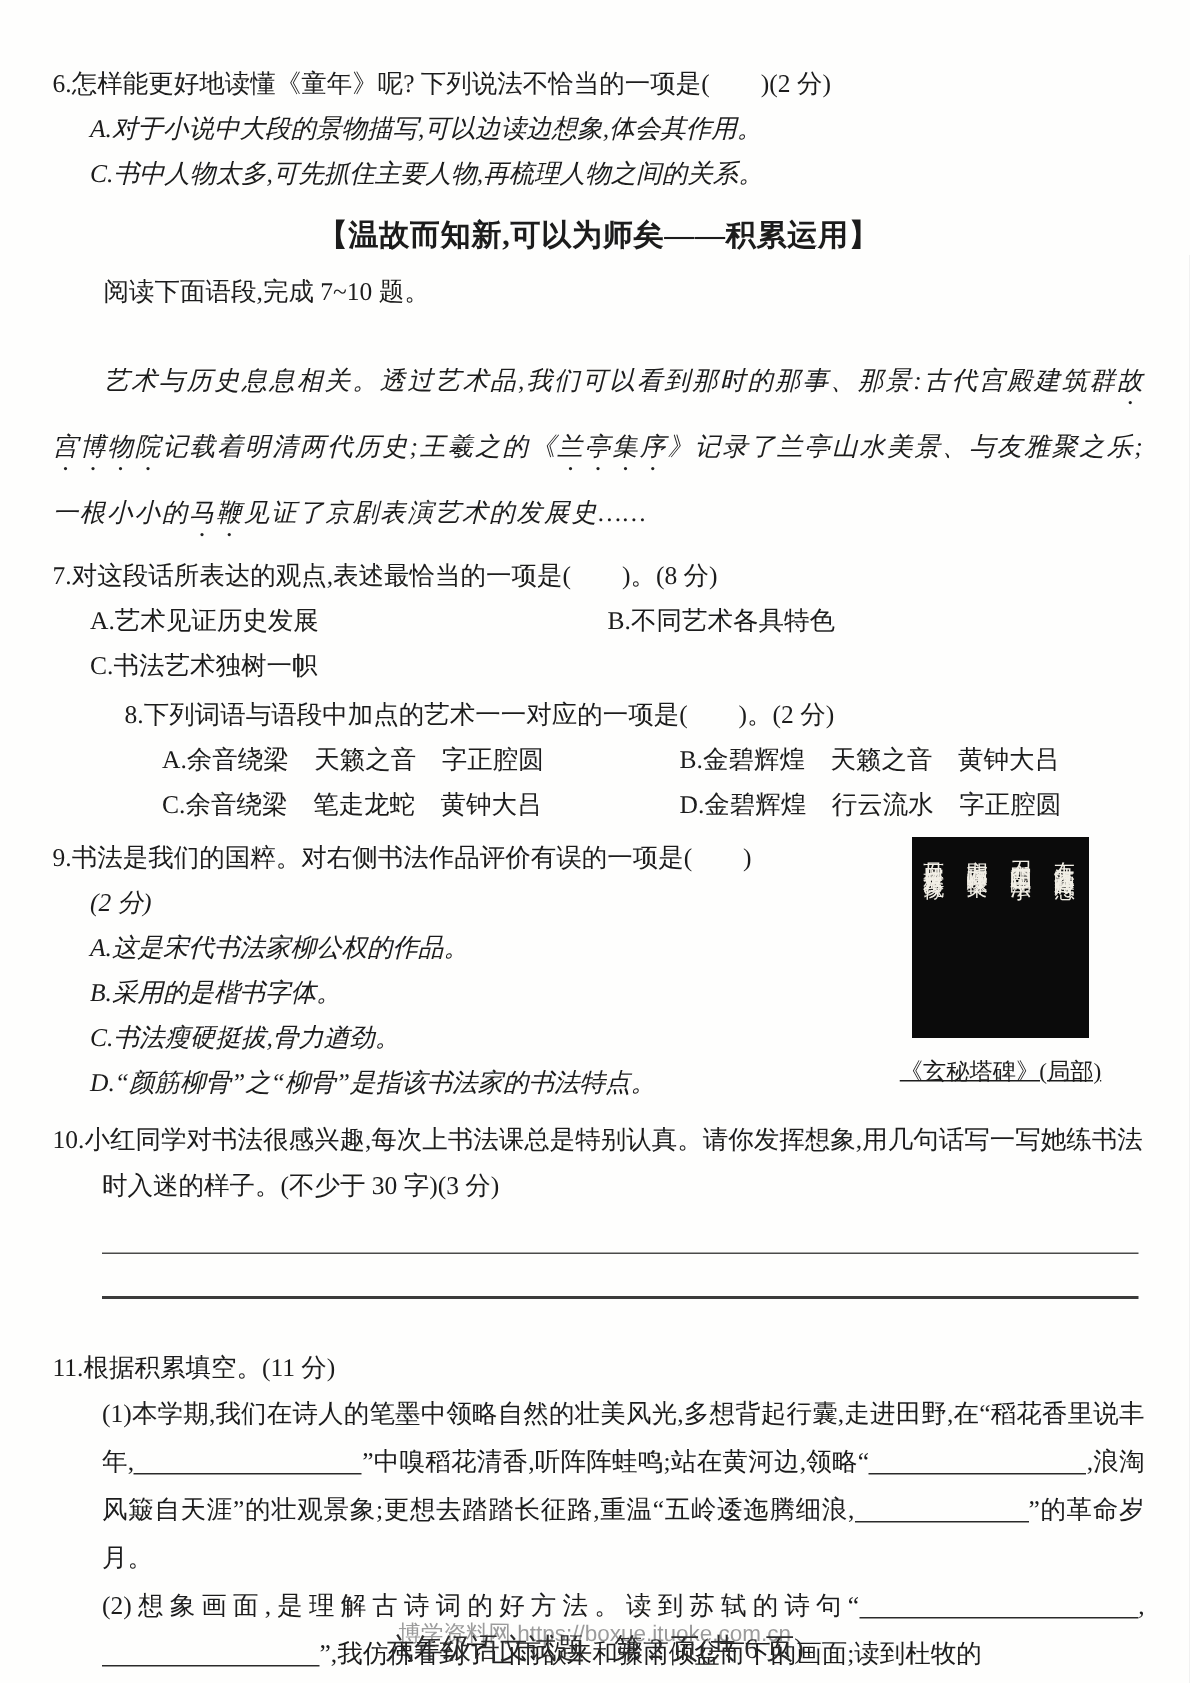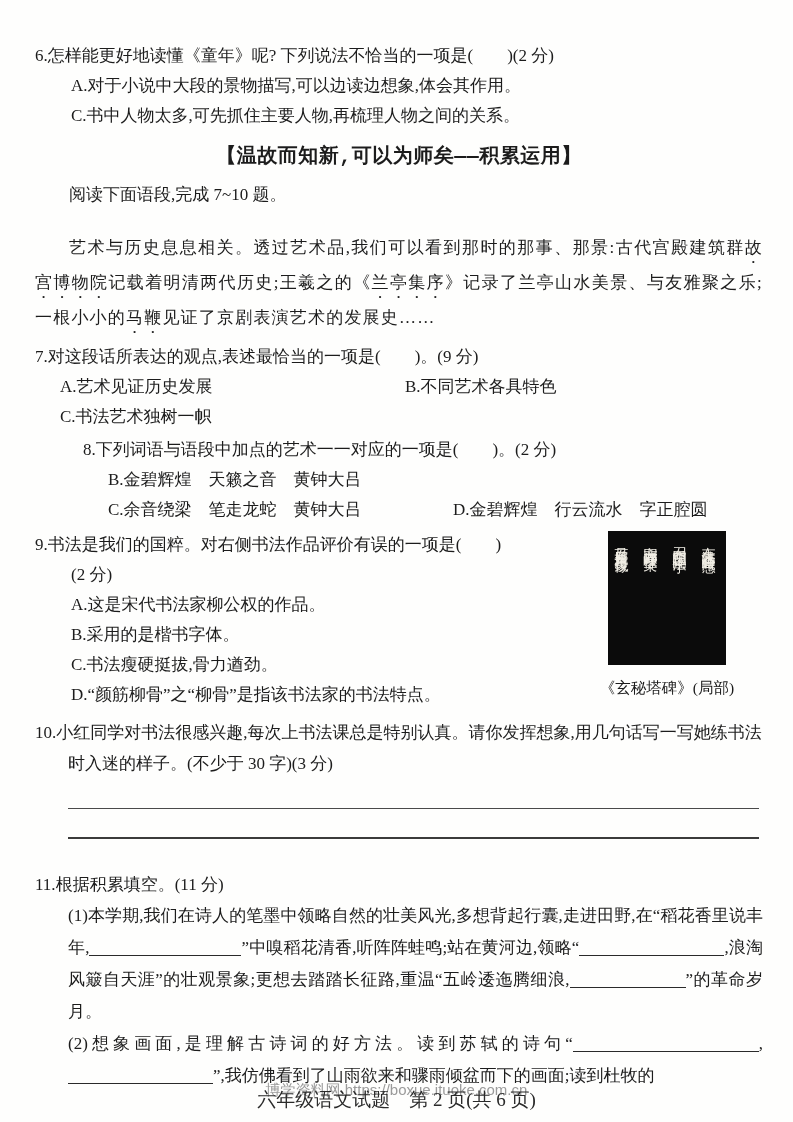--- a/index.html
+++ b/index.html
@@ -13,37 +13,38 @@
     font-size:17px;
     line-height:30px;
     box-sizing:border-box;
     padding:40px 30px 0 35px;
     overflow:hidden;
   }
   p{margin:0;}
   .question{margin:0;}
   .stem{line-height:31px;}
   .hang{padding-left:33px;text-indent:-33px;}
-  .option{margin-left:36px;line-height:30px;}
+  .option{margin-left:25px;line-height:30px;font-style:italic;}
   .optrow{margin-left:25px;line-height:30px;display:flex;}
   .optrow .c1{width:345px;flex:0 0 345px;}
   .section-title{
     text-align:center;
-    font-family:Liberation Mono, monospace;
+    font-family:Liberation Serif, serif;
     font-weight:700;
     font-size:20px;
     line-height:28px;
     margin:12px 0 9px 0;
     letter-spacing:.5px;
   }
   .intro{text-indent:2em;line-height:30px;margin-bottom:2px;}
   .passage{
     text-indent:2em;
-    line-height:31px;
+    line-height:44px;
     letter-spacing:1.2px;
+    font-style:italic;
     text-align:justify;
     margin-bottom:2px;
     margin-top:22px;
   }
   .dots{
     -webkit-text-emphasis:filled dot #222;
     -webkit-text-emphasis-position:under right;
     text-emphasis:filled dot #222;
     text-emphasis-position:under right;
   }
@@ -58,21 +59,21 @@
     text-orientation:upright;
     font-family:"DejaVu Serif","Liberation Serif",serif;
     font-size:14px;
     line-height:29px;
     letter-spacing:2px;
     padding:5px 3px;
     box-sizing:border-box;
     text-align:left;
   }
   .rubbing .col{display:block;}
-  .caption{font-size:15.5px;line-height:20px;margin-top:13px;white-space:nowrap;}
+  .caption{font-size:15.5px;line-height:20px;margin-top:13px;white-space:nowrap;text-decoration:underline;}
   .blank{
     display:inline-block;
     border-bottom:1.2px solid #2a2a2a;
     height:16px;
     vertical-align:-3px;
   }
   .w150{width:152px;}
   .w145{width:145px;}
   .w115{width:116px;}
   .w185{width:186px;}
@@ -113,33 +114,34 @@
     <p class="option">A.对于小说中大段的景物描写,可以边读边想象,体会其作用。</p>
     <p class="option">C.书中人物太多,可先抓住主要人物,再梳理人物之间的关系。</p>
   </section>
 
   <h2 class="section-title">【温故而知新,可以为师矣——积累运用】</h2>
 
   <p class="intro">阅读下面语段,完成 7~10 题。</p>
   <p class="passage"><span>艺术与历史息息相关。透过艺术品,我们可以看到那时的那事、那景:古代宫殿建筑群</span><span class="dots">故宫博物院</span><span>记载着明清两代历史;王羲之的《</span><span class="dots">兰亭集序</span><span>》记录了兰亭山水美景、与友雅聚之乐;一根小小的</span><span class="dots">马鞭</span><span>见证了京剧表演艺术的发展史……</span></p>
 
   <section class="question" style="margin-top:4px;">
-    <p class="stem"><span>7.</span><span>对这段话所表达的观点,表述最恰当的一项是(　　)。(9 分)</span></p>
+    <p class="stem"><span>7.</span><span>对这段话所表达的观点,表述最恰当的一项是(　　)。(8 分)</span></p>
     <p class="optrow">
         <span class="c1">A.艺术见证历史发展</span>
         <span>B.不同艺术各具特色</span>
       </p>
     <p class="optrow">
         <span class="c1">C.书法艺术独树一帜</span>
       </p>
   </section>
 
   <section class="question" style="margin-top:2px;margin-left:48px;">
     <p class="stem"><span>8.</span><span>下列词语与语段中加点的艺术一一对应的一项是(　　)。(2 分)</span></p>
     <p class="optrow">
+        <span class="c1">A.余音绕梁　天籁之音　字正腔圆</span>
         <span>B.金碧辉煌　天籁之音　黄钟大吕</span>
       </p>
     <p class="optrow">
         <span class="c1">C.余音绕梁　笔走龙蛇　黄钟大吕</span>
         <span>D.金碧辉煌　行云流水　字正腔圆</span>
       </p>
   </section>
 
   <section class="question q9-block">
     <div class="artwork">

